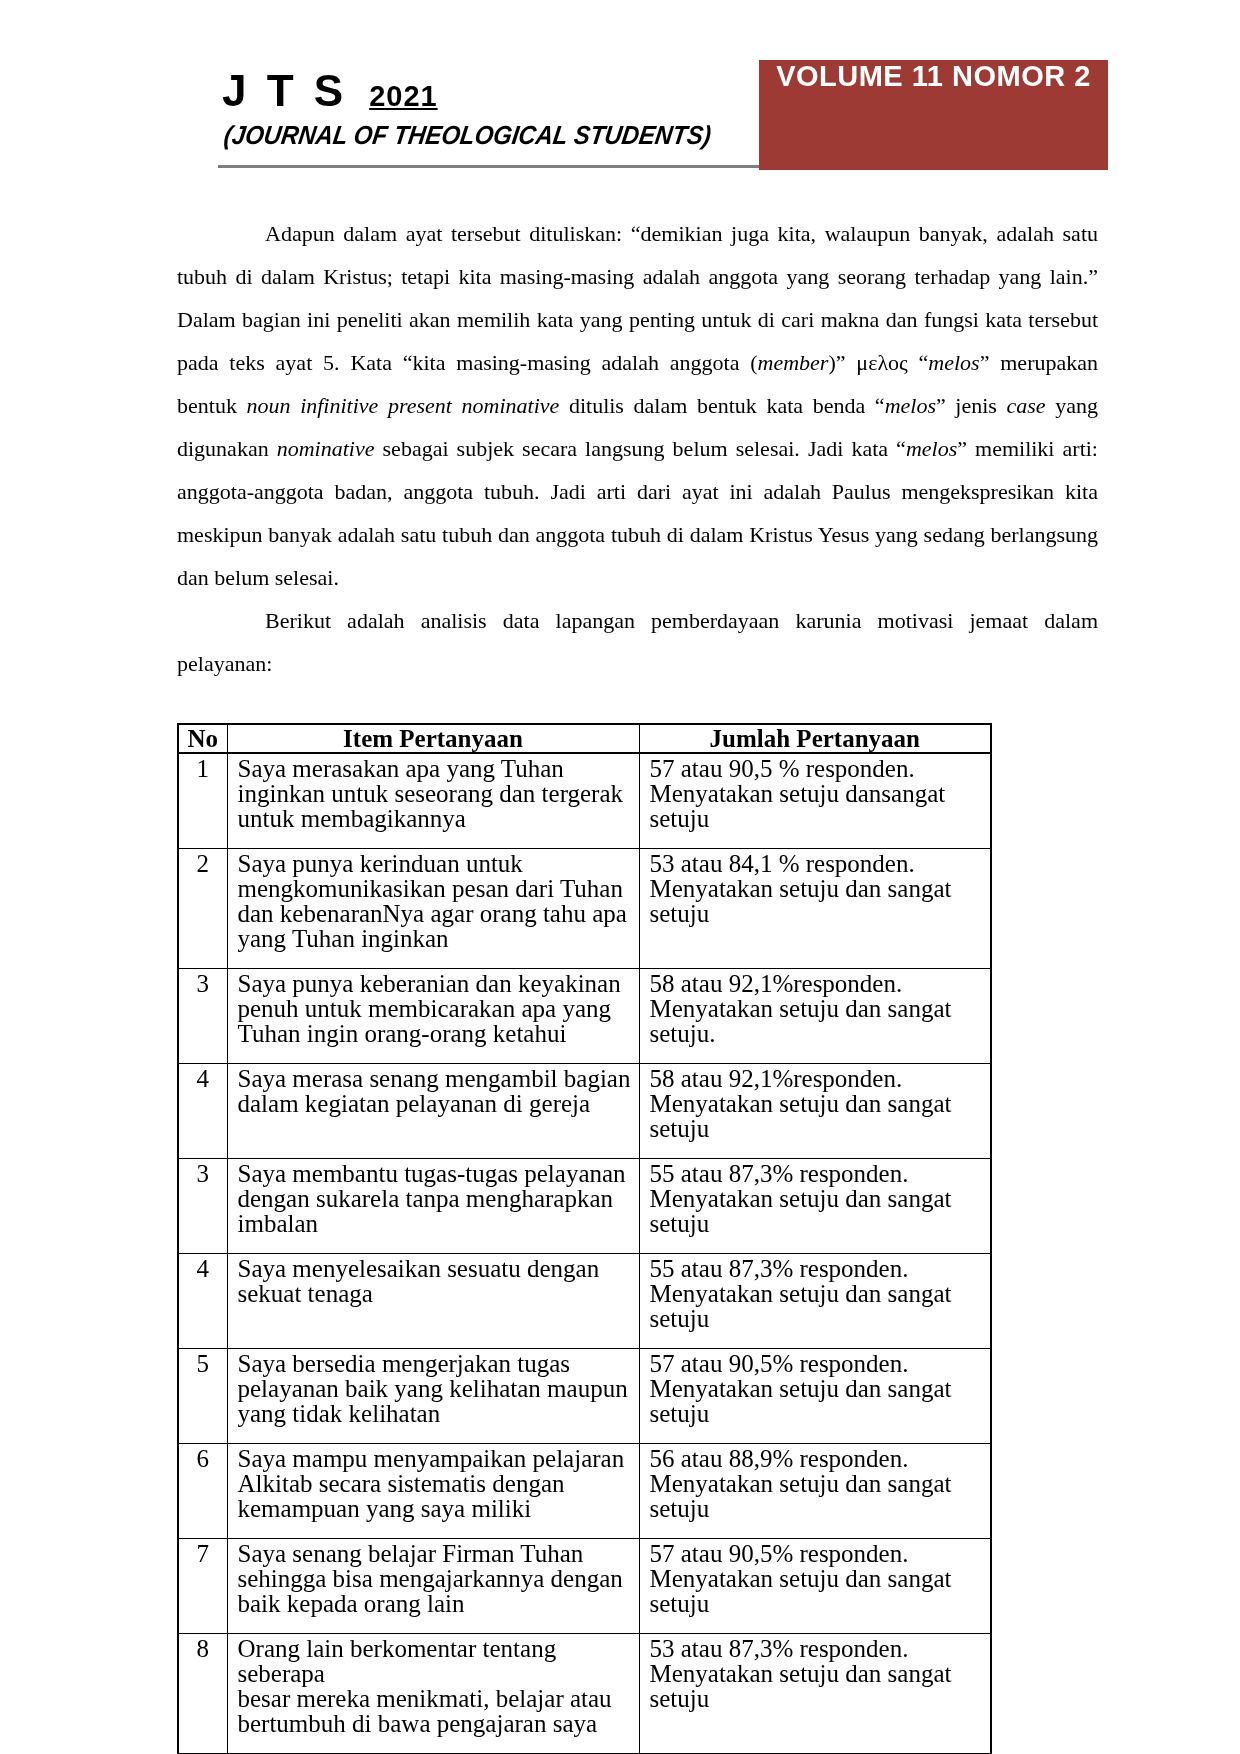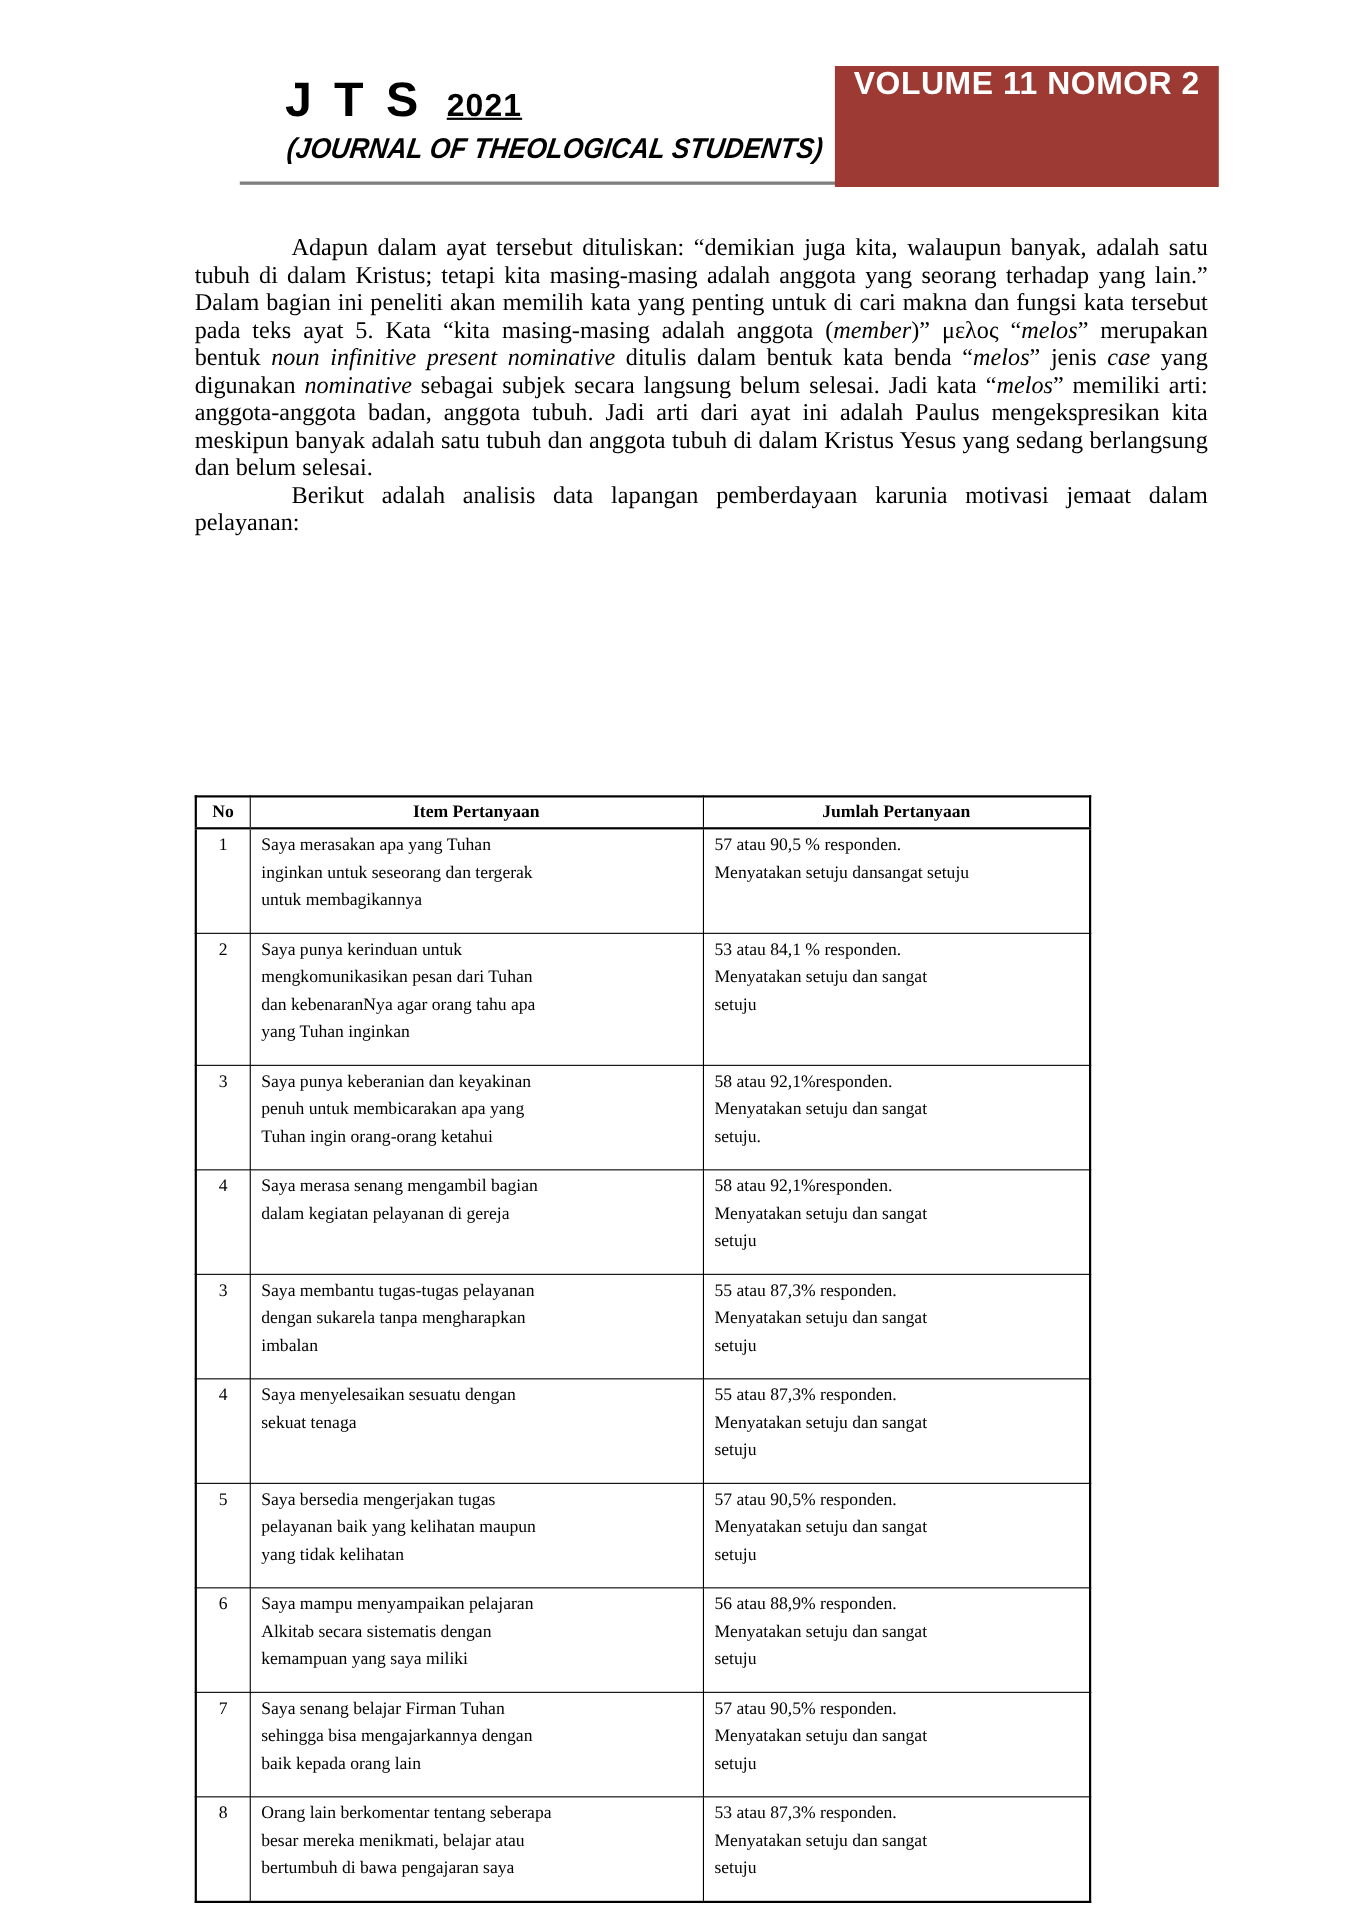--- a/index.html
+++ b/index.html
@@ -7,21 +7,21 @@
     position:relative;
     width:1240px; height:1754px;
     margin:0 auto;
     background:#ffffff;
     font-family:"Liberation Serif", serif;
     color:#000;
     overflow:hidden;
   }
 
   
-  .brand { position:absolute; left:222px; top:66px;margin-left:37px; }
+  .brand { position:absolute; left:222px; top:66px; }
   .brand-line1 { display:flex; align-items:baseline; font-family:"Liberation Sans", sans-serif; font-weight:bold; }
   .brand-abbr { font-size:44px; letter-spacing:4px; }
   .brand-year { font-size:29px; margin-left:22px; letter-spacing:1px;text-decoration:underline; }
   .brand-sub {
     margin-top:4px;
     font-family:"Liberation Sans", sans-serif;
     font-weight:bold; font-style:italic;
     font-size:26px; letter-spacing:0px;
     transform:skewX(-8deg) scaleX(0.92);
     transform-origin:left bottom;
@@ -35,30 +35,30 @@
     color:#ffffff;
     font-family:"Liberation Sans", sans-serif;
     font-weight:bold; font-size:29px; letter-spacing:0.5px;
     white-space:nowrap;
   }
 
   
   .content { position:absolute; left:177px; top:212px; width:921px; }
   .section-heading { font-size:22px; line-height:43px; margin:0; font-weight:normal; }
   .section-heading .sec-title { margin-left:16px; }
-  .body-par { font-size:22px; line-height:25px; text-align:justify; text-indent:88px; margin:0; }
+  .body-par { font-size:22px; line-height:43px; text-align:justify; text-indent:88px; margin:0; }
   .body-par i { font-style:italic; }
 
   
   .data-table {
     position:absolute; left:177px; top:723px;
     width:813px;
     border-collapse:collapse;
     table-layout:fixed;
-    font-size:16px; line-height:25px;
+    font-size:25px; line-height:25px;
   }
   .data-table, .data-table th, .data-table td { border:1px solid #000; }
   .data-table { border:2px solid #000; }
   .data-table thead th { border-bottom:2px solid #000; font-weight:bold; text-align:center; padding:1px 4px; }
   .data-table td { vertical-align:top; padding:2px 6px 17px 10px; white-space:pre-line; }
   .data-table td.cell-no { text-align:center; padding:2px 2px 4px 2px; }
   .col-no { width:49px; } .col-item { width:412px; } .col-resp { width:352px; }
 
   
   .page-number {

